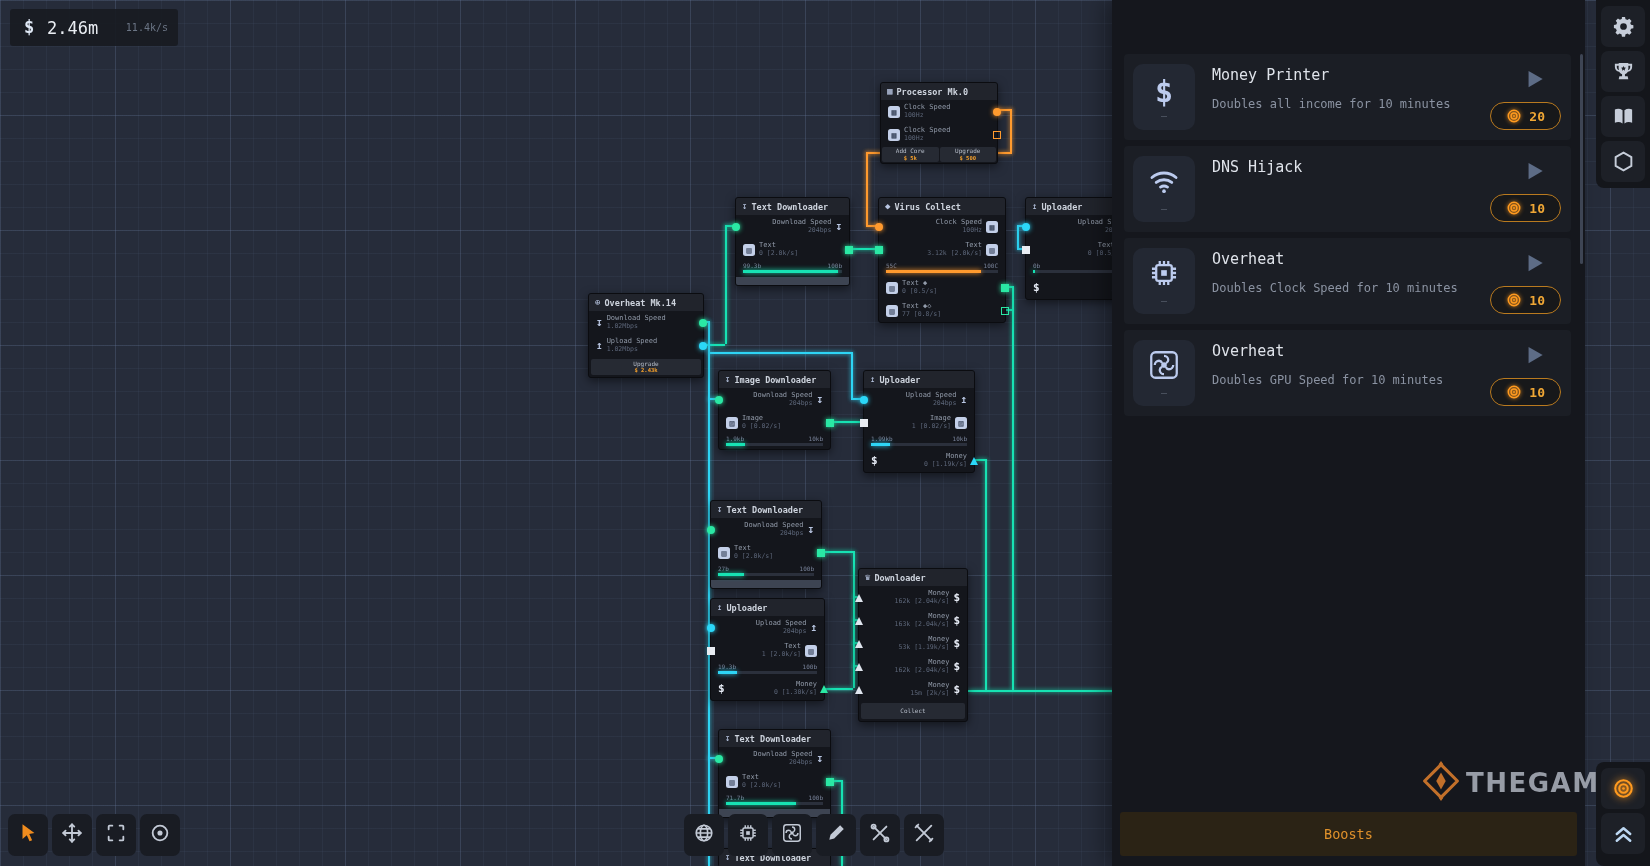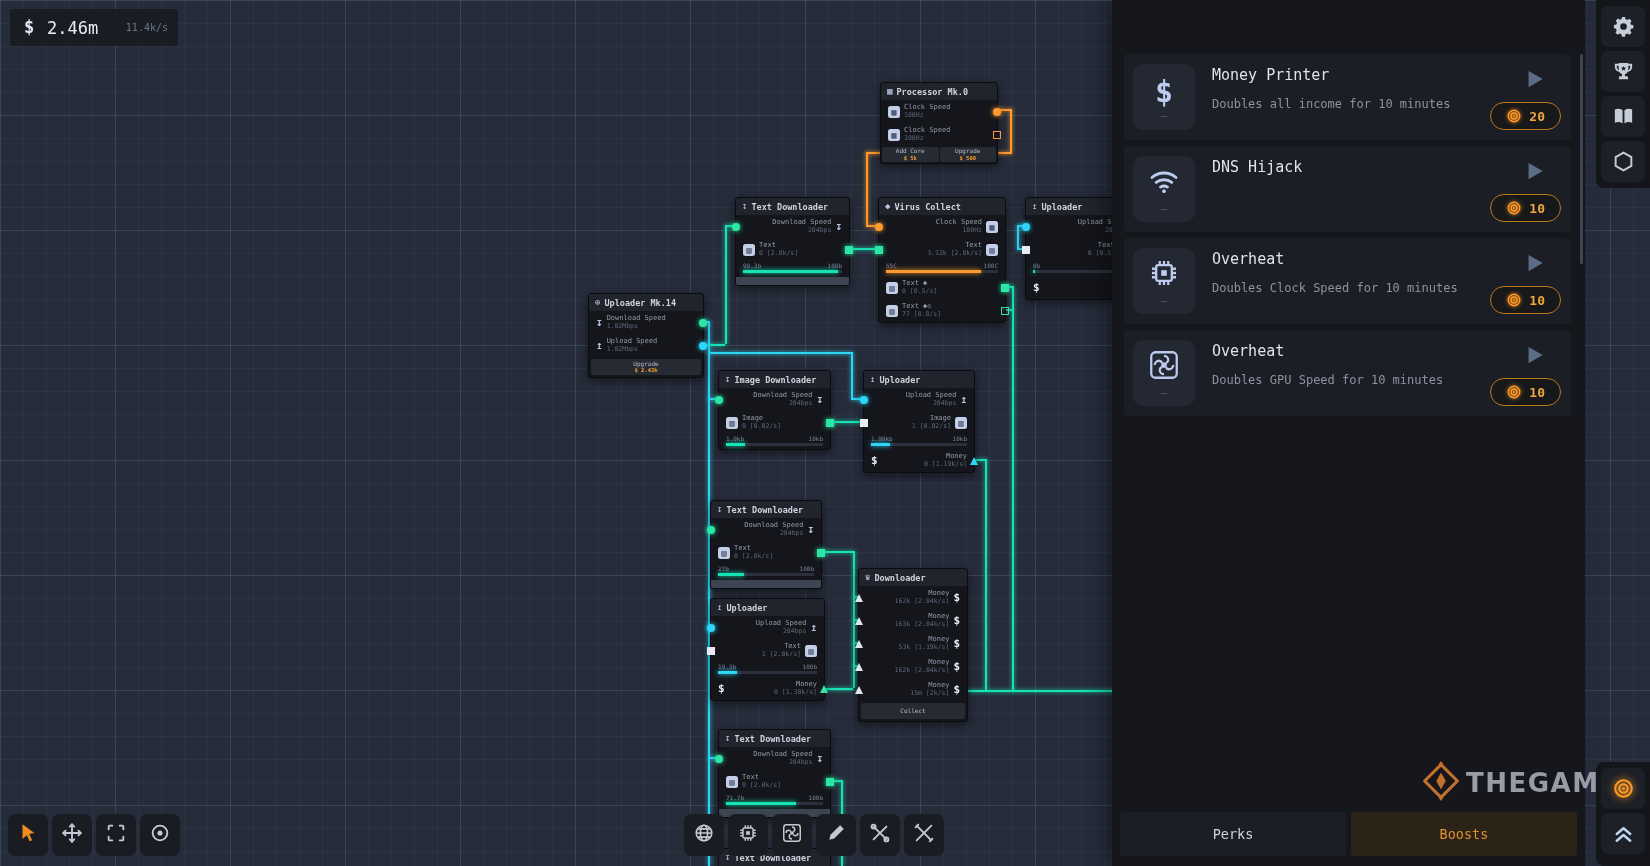--- a/index.html
+++ b/index.html
@@ -311,21 +311,21 @@
             <span class="ndollar">$</span>
             <div class="txtblk right">
               <div class="nlbl">Money</div>
               <div class="nval">0 [0/s]</div>
             </div>
           </div>
         </div>
         <div class="node" style="left: 588px; top: 293px; width: 116px;">
           <div class="node-header">
             <span class="hico">⊕</span>
-            <span class="node-title">Uploader Mk.14</span>
+            <span class="node-title">Overheat Mk.14</span>
           </div>
           <div class="nrow" style="height: 23px;">
             <span class="nico">↧</span>
             <div class="txtblk">
               <div class="nlbl">Download Speed</div>
               <div class="nval">1.02Mbps</div>
             </div>
             <span class="port pr gdot dot"></span>
           </div>
           <div class="nrow" style="height: 23px;">
@@ -736,21 +736,20 @@
                 <circle cx="12" cy="12" r="4.4"></circle>
                 <circle cx="12" cy="12" r="1.4" fill="currentColor" stroke="none"></circle>
               </svg>
             </span>
             <span>10</span>
           </div>
         </div>
       </div>
     <div id="shop-scroll"></div>
     <div id="shop-tabs">
-        <div class="shoptab">Perks</div>
         <div class="shoptab active">Boosts</div>
       </div>
   </div>
 
   <div id="watermark">
     <span id="wm-icon"><svg viewBox="0 0 32 32">
           <path d="M16 3.5L28.5 16 16 28.5 3.5 16z" fill="none" stroke="#c2702a" stroke-width="2.4" stroke-linejoin="round"></path>
           <path d="M16 9.5l3.6 6.5L16 22.5l-3.6-6.5z" fill="#c2702a"></path>
           <path d="M16 .8l1.8 2.4L16 5.6l-1.8-2.4zM16 26.4l1.8 2.4-1.8 2.4-1.8-2.4z" fill="#c2702a"></path>
         </svg></span>

